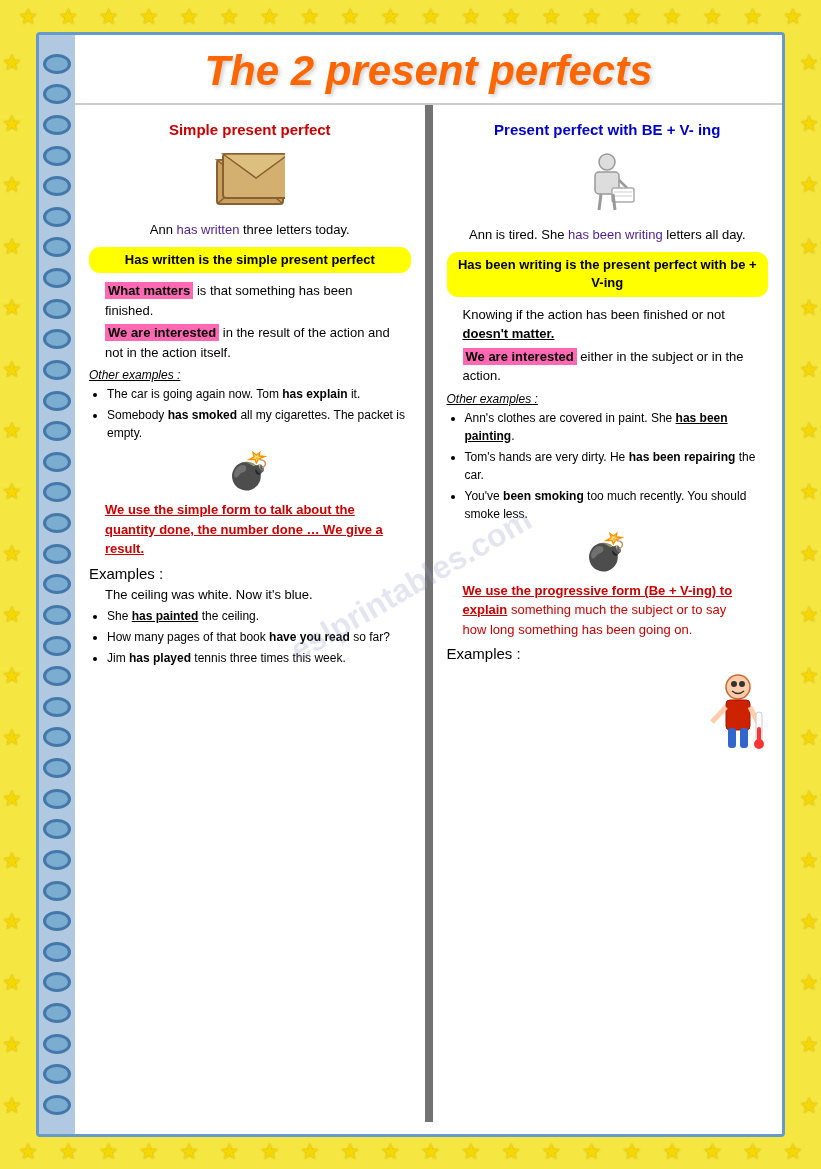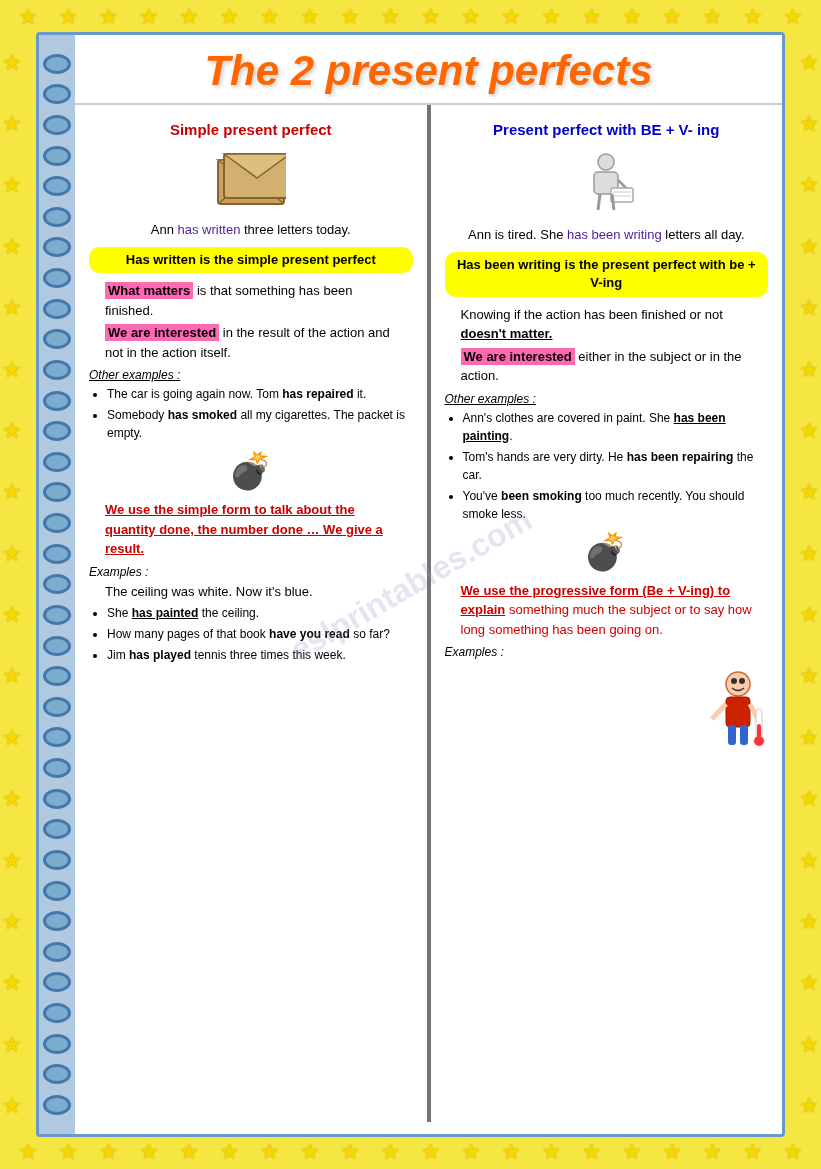--- a/index.html
+++ b/index.html
@@ -99,21 +99,21 @@
       overflow-y: auto;
     }
 
     .col {
       flex: 1;
       padding: 10px 14px;
       overflow: hidden;
     }
 
     .col-left {
-      border-right: 4px solid #737373;
+      border-right: 8px solid #737373;
     }
 
     .col-header {
       font-size: 15px;
       font-weight: bold;
       text-align: center;
       padding: 6px 0 8px 0;
     }
     .col-header.red { color: #cc0000; }
     .col-header.blue { color: #0000cc; }
@@ -173,22 +173,21 @@
 
     
     .bomb-icon {
       font-size: 36px;
       text-align: center;
       margin: 8px 0;
     }
 
     
     .examples-label {
-      font-size: 12px;
-      font-style: italic;
+      font-size: 15px;
       margin: 6px 0 2px 0;
     }
 
     .watermark {
       position: absolute;
       top: 50%;
       left: 50%;
       transform: translate(-50%, -50%) rotate(-30deg);
       font-size: 32px;
       color: rgba(150,150,200,0.25);
@@ -364,21 +363,21 @@
         </div>
 
         <div class="body-text">
           <span style="background:#ff69b4;font-weight:bold;padding:1px 3px;">We are interested</span>
           <span> in the result of the action and not in the action itself.</span>
         </div>
 
         <div class="other-examples-label">Other examples :</div>
 
         <ul class="examples-list">
-          <li>The car is going again now. Tom <b>has repaired</b> it.</li>
+          <li>The car is going again now. Tom <b>has explain</b> it.</li>
           <li>Somebody <b>has smoked</b> all my cigarettes. The packet is empty.</li>
         </ul>
 
         <div class="bomb-icon">💣</div>
 
         <div class="body-text" style="color:#cc0000;font-weight:bold;">
           <span style="text-decoration:underline;">We use the simple form to talk about the quantity done, the number done … We give a result.</span>
         </div>
 
         <div class="examples-label">Examples :</div>

